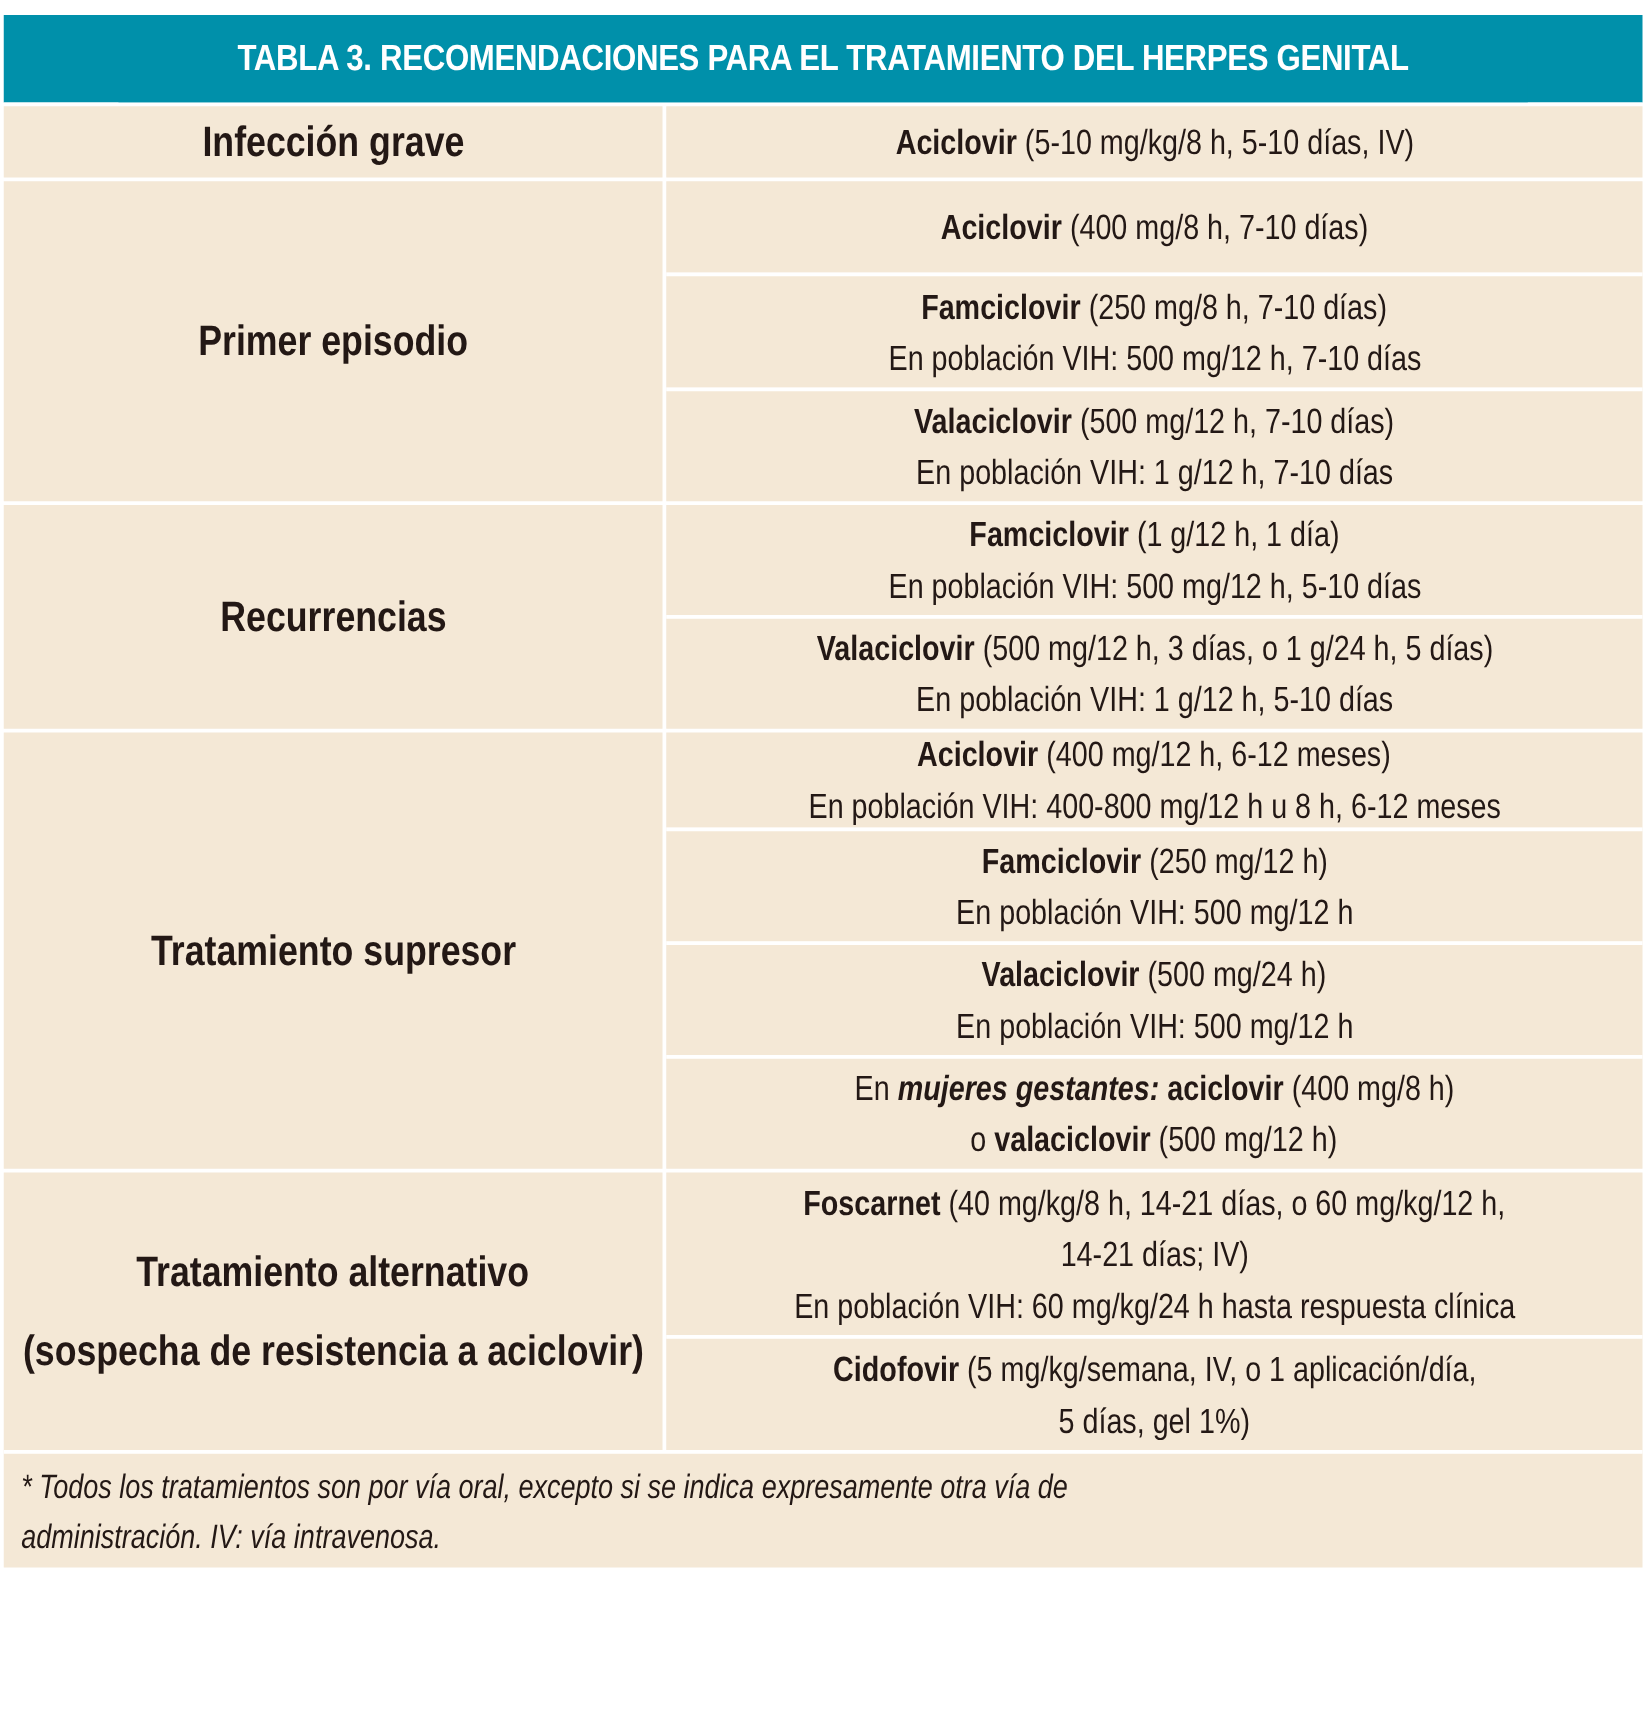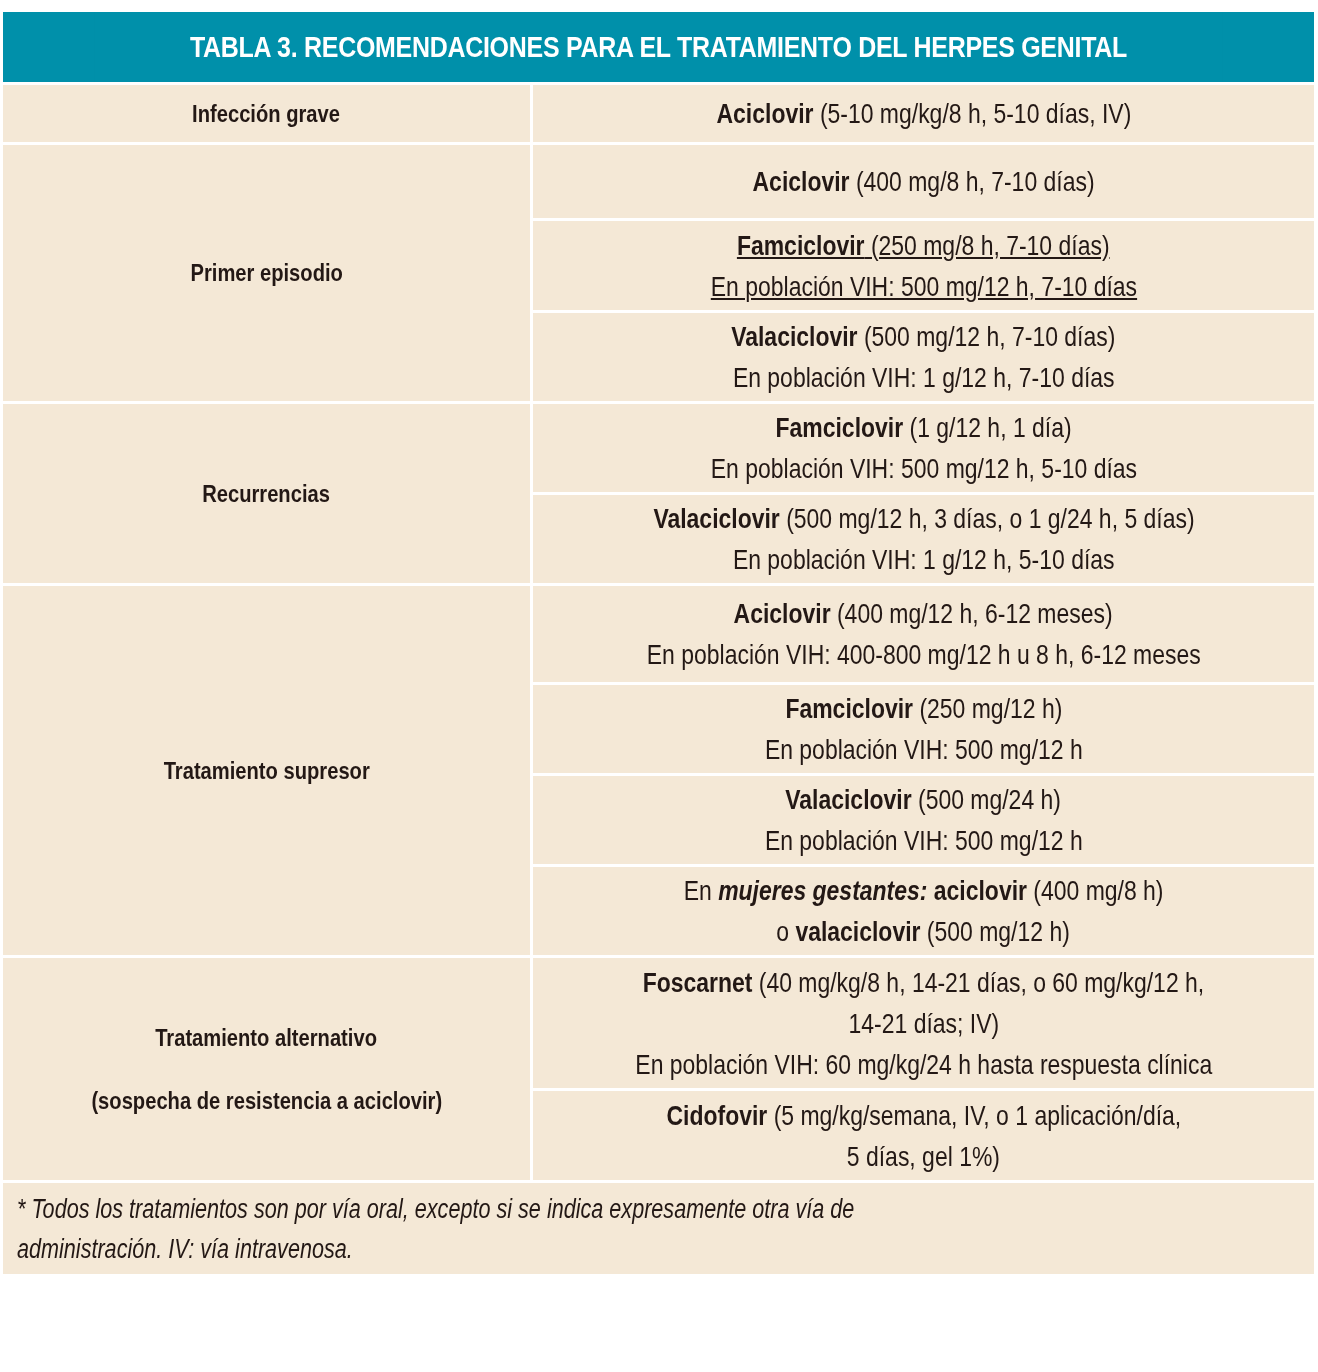--- a/index.html
+++ b/index.html
@@ -5,21 +5,21 @@
   html, body { margin: 0; padding: 0; background: #ffffff; }
   body { width: 1318px; height: 1372px; position: relative; overflow: hidden;
          font-family: "Liberation Sans", "DejaVu Sans", sans-serif; color: #231815; }
   .frame { position: absolute; left: 3px; top: 12px; width: 1311px; }
   .header { height: 70px; background: #0090AA; color: #ffffff; display: flex; align-items: center;
             justify-content: center; font-weight: bold; font-size: 29px; letter-spacing: -0.3px;
             transform: scaleX(0.86); transform-origin: center; white-space: nowrap; }
   .header-wrap { background: #0090AA; height: 70px; overflow: hidden; }
   .group { display: flex; border-top: 3px solid #ffffff; }
   .left { width: 527px; background: #F4E8D6; display: flex; align-items: center; justify-content: center;
-          text-align: center; font-weight: bold; font-size: 24px; line-height: 42px; }
+          text-align: center; font-weight: bold; font-size: 34px; line-height: 42px; }
   .left span { display: inline-block; transform: scaleX(0.84); white-space: nowrap; }
   .right { flex: 1; margin-left: 3px; display: flex; flex-direction: column; }
   .cell { background: #F4E8D6; display: flex; flex-direction: column; align-items: center; justify-content: center;
           font-size: 28px; line-height: 41px; text-align: center; }
   .cell + .cell { border-top: 3px solid #ffffff; }
   .line { white-space: nowrap; transform: scaleX(0.82); transform-origin: center; }
   .b { font-weight: bold; }
   .bi { font-weight: bold; font-style: italic; }
   .footnote { border-top: 3px solid #ffffff; background: #F4E8D6; height: 94px; padding-left: 14px;
               font-style: italic; font-size: 27px; line-height: 40px; padding-top: 6px; box-sizing: border-box; }
@@ -45,21 +45,21 @@
   </div>
 
   <div class="group">
     <div class="left">
         <span>Primer episodio</span>
       </div>
     <div class="right">
       <div class="cell" style="height:73px;">
         <div class="line"><span class="b">Aciclovir</span><span> (400 mg/8 h, 7-10 días)</span></div>
       </div>
-      <div class="cell" style="height:89px;text-decoration:underline;">
+      <div class="cell" style="height:89px;">
         <div class="line"><span class="b">Famciclovir</span><span> (250 mg/8 h, 7-10 días)</span></div>
         <div class="line">En población VIH: 500 mg/12 h, 7-10 días</div>
       </div>
       <div class="cell" style="height:88px;">
         <div class="line"><span class="b">Valaciclovir</span><span> (500 mg/12 h, 7-10 días)</span></div>
         <div class="line">En población VIH: 1 g/12 h, 7-10 días</div>
       </div>
     </div>
   </div>
 
@@ -77,21 +77,21 @@
         <div class="line">En población VIH: 1 g/12 h, 5-10 días</div>
       </div>
     </div>
   </div>
 
   <div class="group">
     <div class="left">
         <span>Tratamiento supresor</span>
       </div>
     <div class="right">
-      <div class="cell" style="height:96px;">
+      <div class="cell" style="height:76px;">
         <div class="line"><span class="b">Aciclovir</span><span> (400 mg/12 h, 6-12 meses)</span></div>
         <div class="line">En población VIH: 400-800 mg/12 h u 8 h, 6-12 meses</div>
       </div>
       <div class="cell" style="height:88px;">
         <div class="line"><span class="b">Famciclovir</span><span> (250 mg/12 h)</span></div>
         <div class="line">En población VIH: 500 mg/12 h</div>
       </div>
       <div class="cell" style="height:88px;">
         <div class="line"><span class="b">Valaciclovir</span><span> (500 mg/24 h)</span></div>
         <div class="line">En población VIH: 500 mg/12 h</div>

